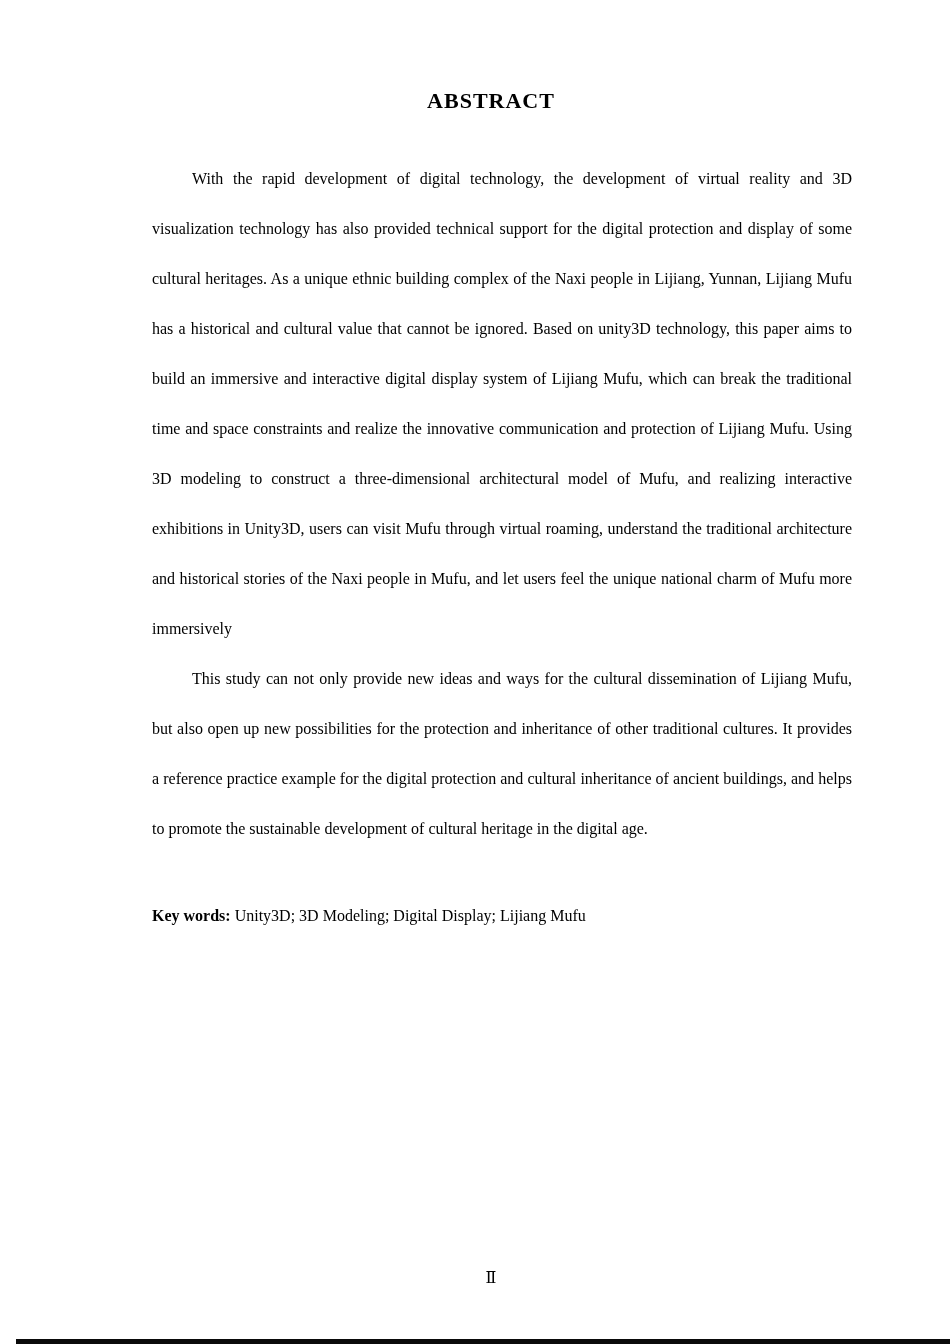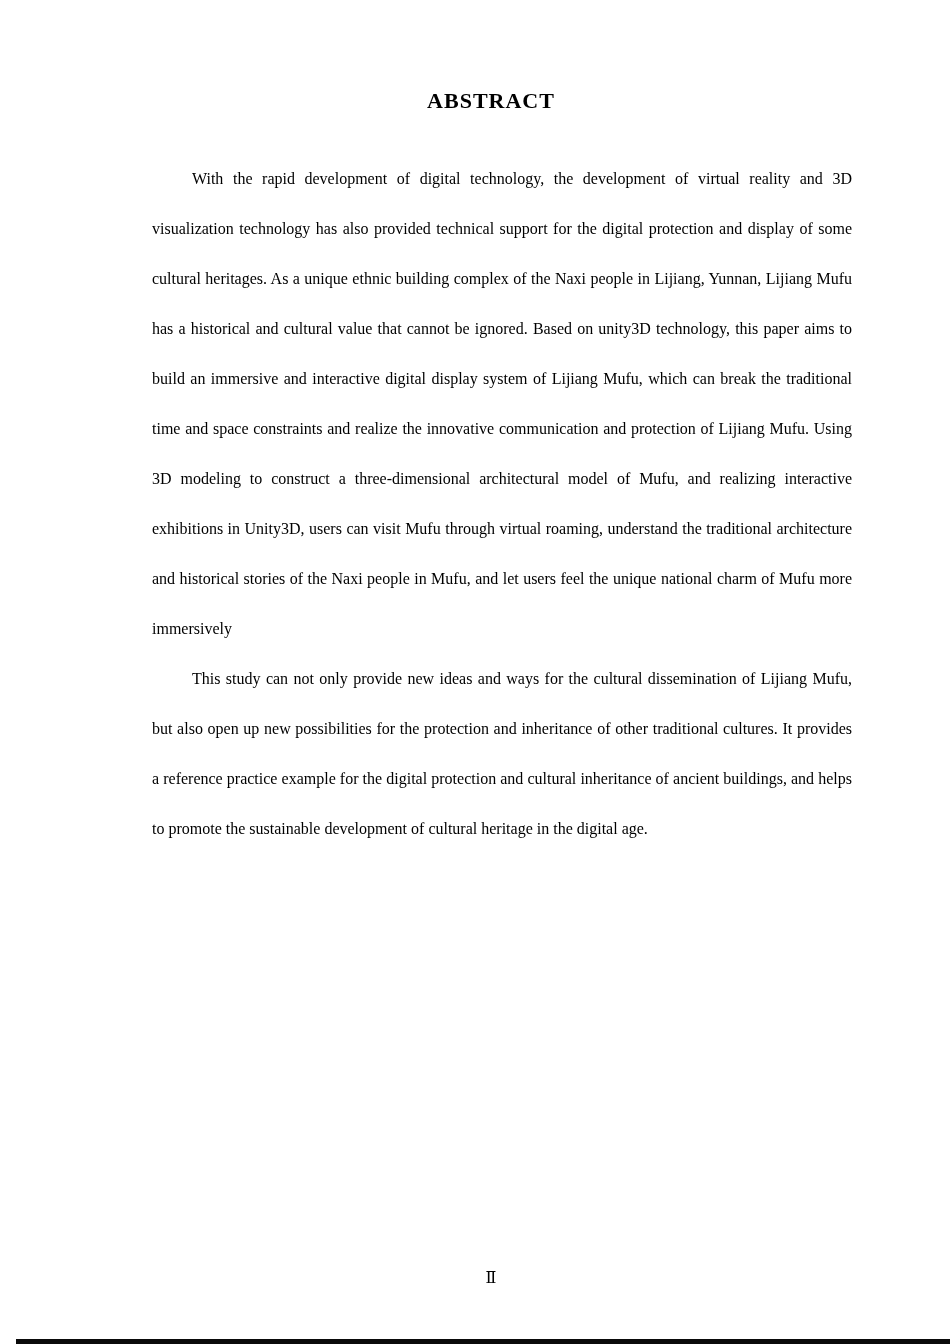--- a/index.html
+++ b/index.html
@@ -83,19 +83,23 @@
 
 <div class="page">
 
   <h1 class="title">ABSTRACT</h1>
 
   <div class="body-text">
     <p>With the rapid development of digital technology, the development of virtual reality and 3D visualization technology has also provided technical support for the digital protection and display of some cultural heritages. As a unique ethnic building complex of the Naxi people in Lijiang, Yunnan, Lijiang Mufu has a historical and cultural value that cannot be ignored. Based on unity3D technology, this paper aims to build an immersive and interactive digital display system of Lijiang Mufu, which can break the traditional time and space constraints and realize the innovative communication and protection of Lijiang Mufu. Using 3D modeling to construct a three-dimensional architectural model of Mufu, and realizing interactive exhibitions in Unity3D, users can visit Mufu through virtual roaming, understand the traditional architecture and historical stories of the Naxi people in Mufu, and let users feel the unique national charm of Mufu more immersively</p>
 
     <p>This study can not only provide new ideas and ways for the cultural dissemination of Lijiang Mufu, but also open up new possibilities for the protection and inheritance of other traditional cultures. It provides a reference practice example for the digital protection and cultural inheritance of ancient buildings, and helps to promote the sustainable development of cultural heritage in the digital age.</p>
 
+    <p class="keywords">
+      <strong>Key words:</strong>
+      <span>Unity3D; 3D Modeling; Digital Display; Lijiang Mufu</span>
+    </p>
   </div>
 
   <div class="page-number">Ⅱ</div>
 
   <div class="page-bottom-edge"></div>
 
 </div>
 
 </body></html>

